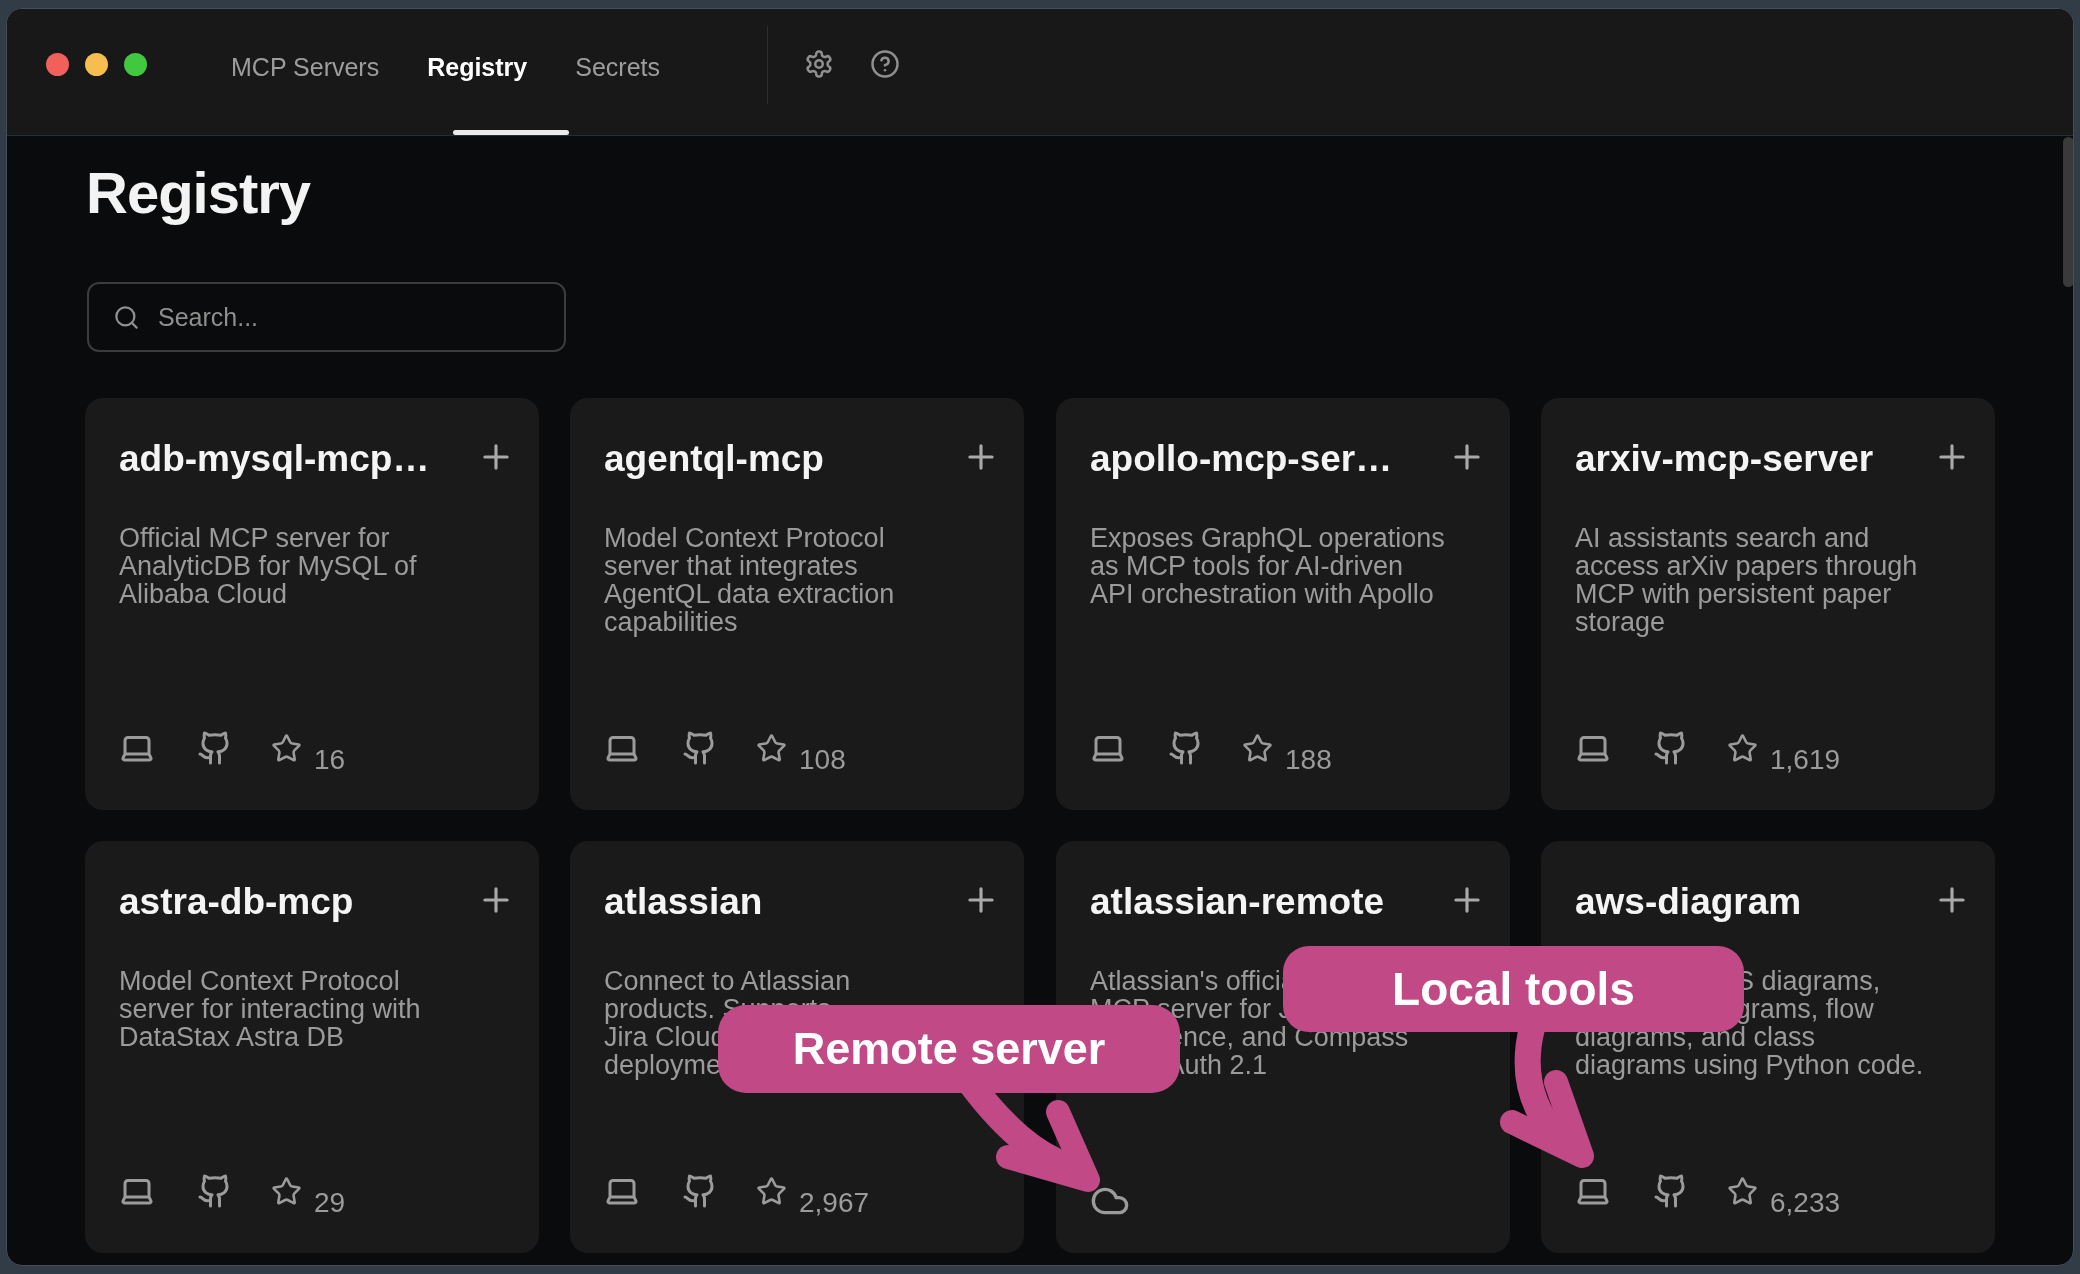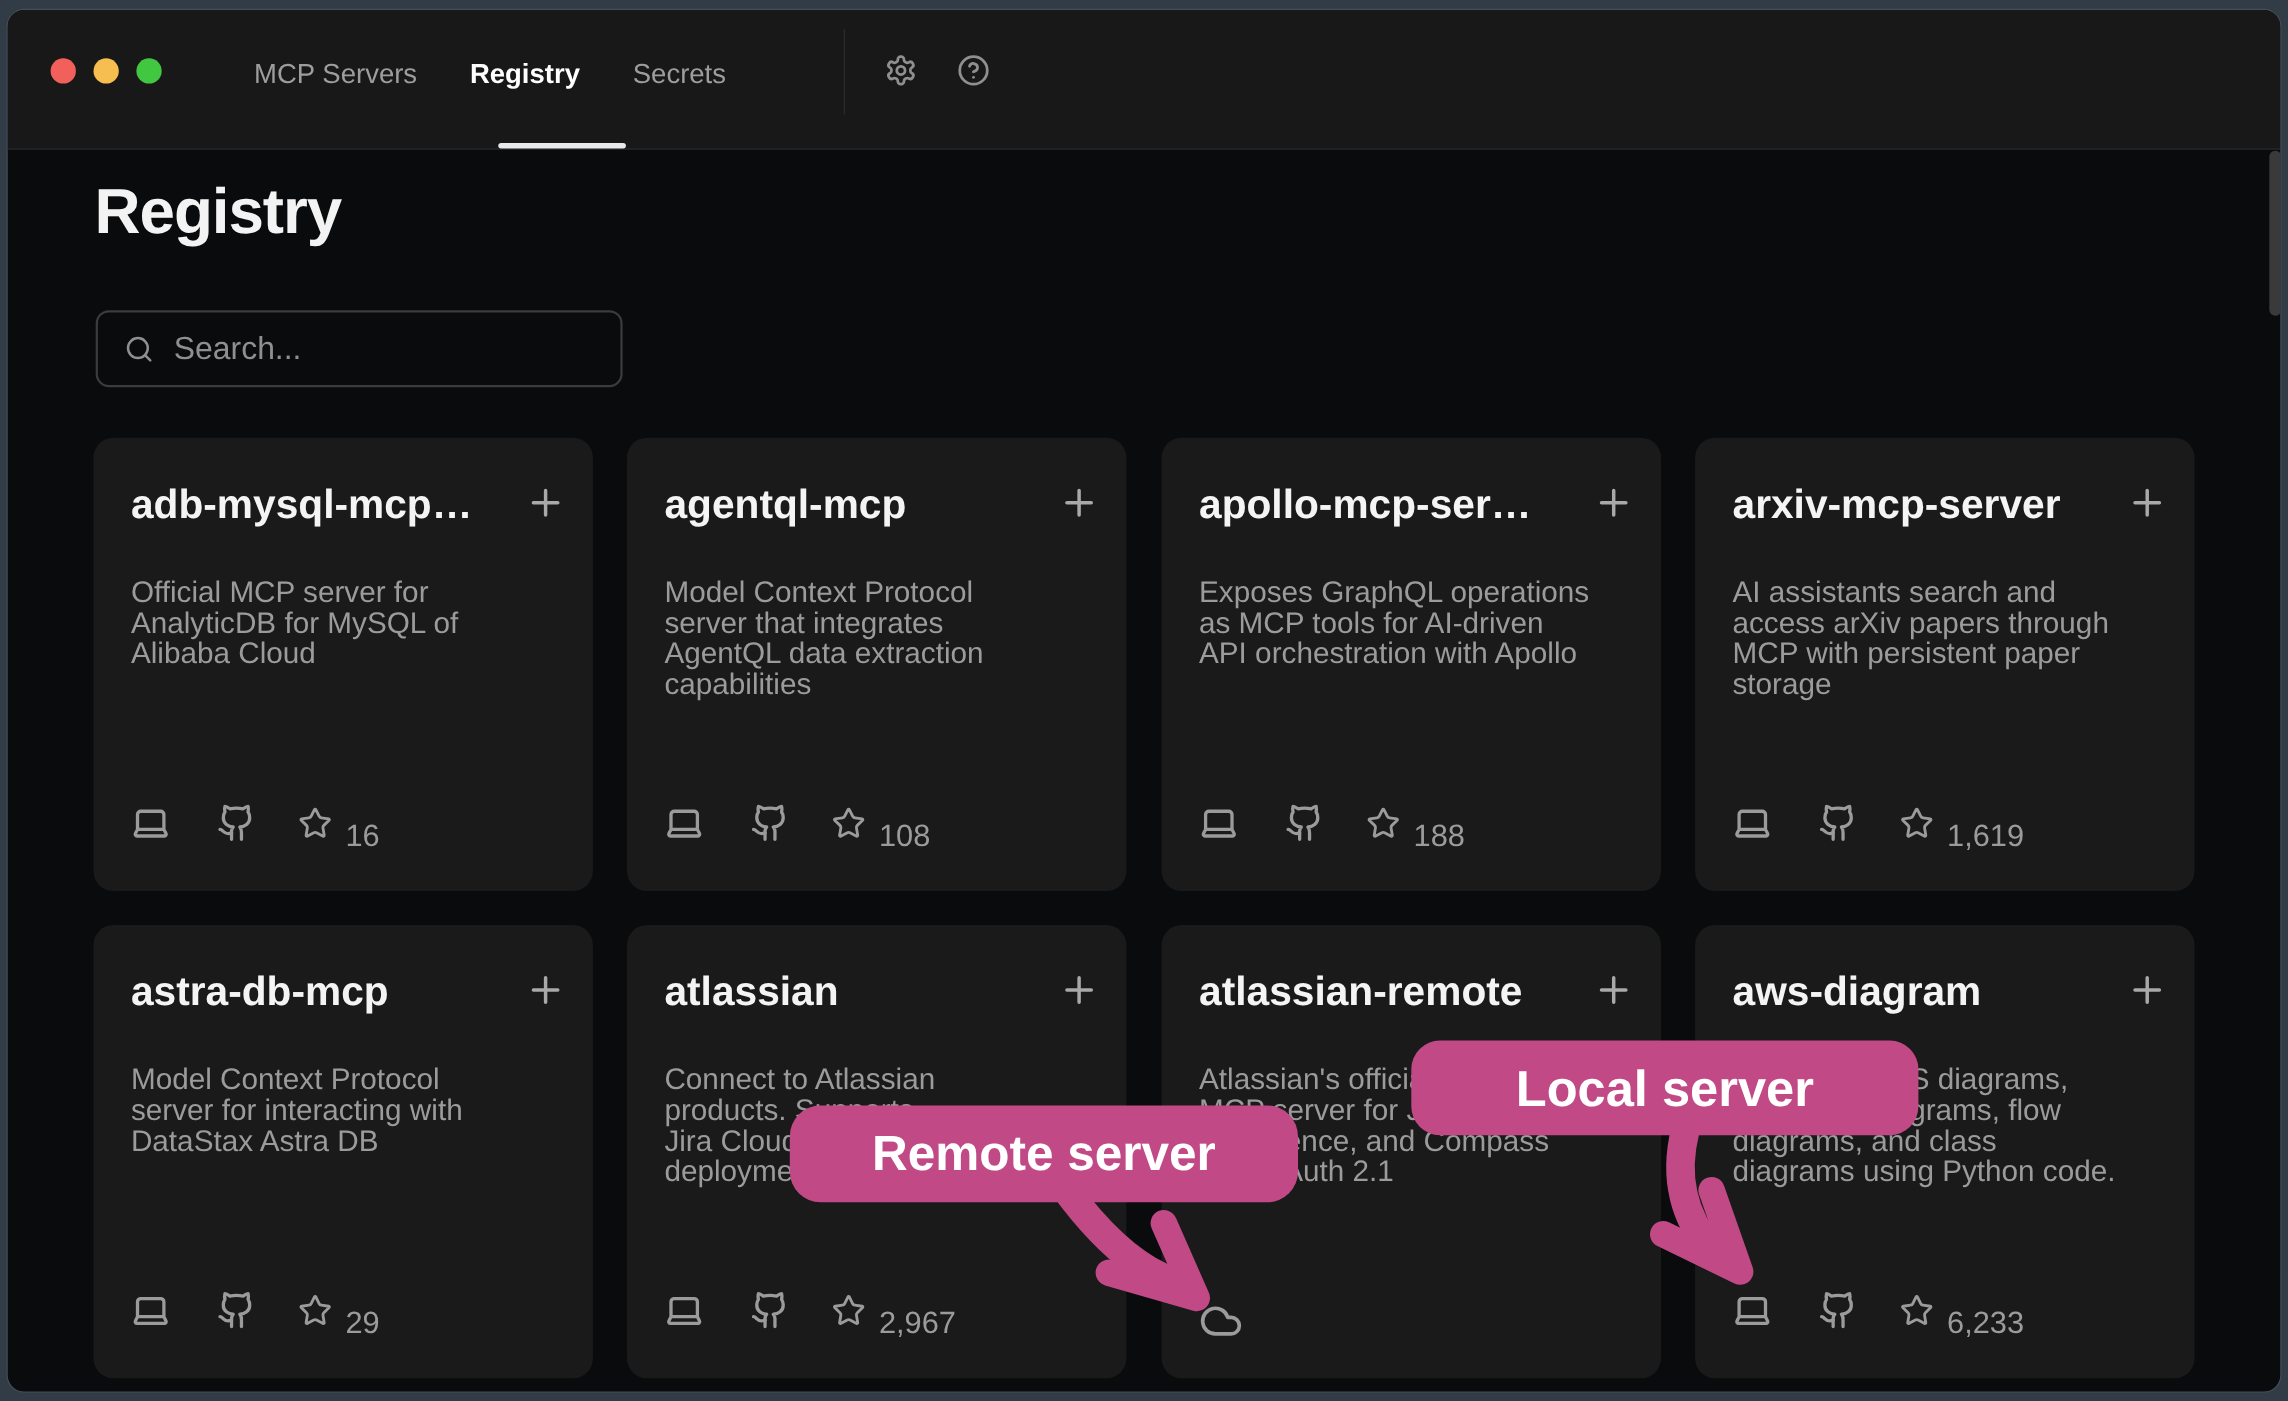--- a/index.html
+++ b/index.html
@@ -24,21 +24,21 @@
   .tb-icon svg { width:30px; height:30px; }
 
   
   .page-title { position:absolute; left:79px; top:150px; font-size:58px; font-weight:700;
                 color:#f3f3f3; letter-spacing:-1px; }
   .search-box { position:absolute; left:80px; top:273px; width:479px; height:70px;
                 border:2px solid #3c3c3c; border-radius:12px; background:transparent;
                 display:flex; align-items:center; }
   .search-box svg { width:27px; height:27px; color:#8f8f8f; margin-left:24px; flex:0 0 auto; }
   .search-box input { flex:1; background:transparent; border:none; outline:none;
-                      font-family:"Liberation Sans",sans-serif; font-size:29px; color:#e5e5e5;
+                      font-family:"Liberation Sans",sans-serif; font-size:25px; color:#e5e5e5;
                       margin-left:18px; }
   .search-box input::placeholder { color:#8f8f8f; }
 
   
   .card { position:absolute; width:454px; height:412px; background:#1a1a1b; border-radius:18px; }
   .card-title-row { position:absolute; left:34px; right:24px; top:40px; display:flex;
                     align-items:flex-start; }
   .card-title { font-size:37px; font-weight:700; color:#f4f4f4; white-space:nowrap;
                 overflow:hidden; max-width:340px; flex:1; }
   .plus-btn { width:38px; height:38px; color:#a9a9a9; margin-left:auto; cursor:pointer; }
@@ -333,13 +333,13 @@
     <path d="M1058 1112 L1088 1180 L1008 1157" stroke-width="24"></path>
   </g>
 
   <g stroke="#c14a86" fill="none" stroke-linecap="round" stroke-linejoin="round">
     <path d="M1532 1028 C 1521 1072, 1532 1108, 1556 1136" stroke-width="26"></path>
     <path d="M1556 1082 L1582 1156 L1512 1122" stroke-width="24"></path>
   </g>
 </svg>
 
 <div class="badge badge-remote">Remote server</div>
-<div class="badge badge-local">Local server</div>
+<div class="badge badge-local">Local tools</div>
 
 </body></html>

